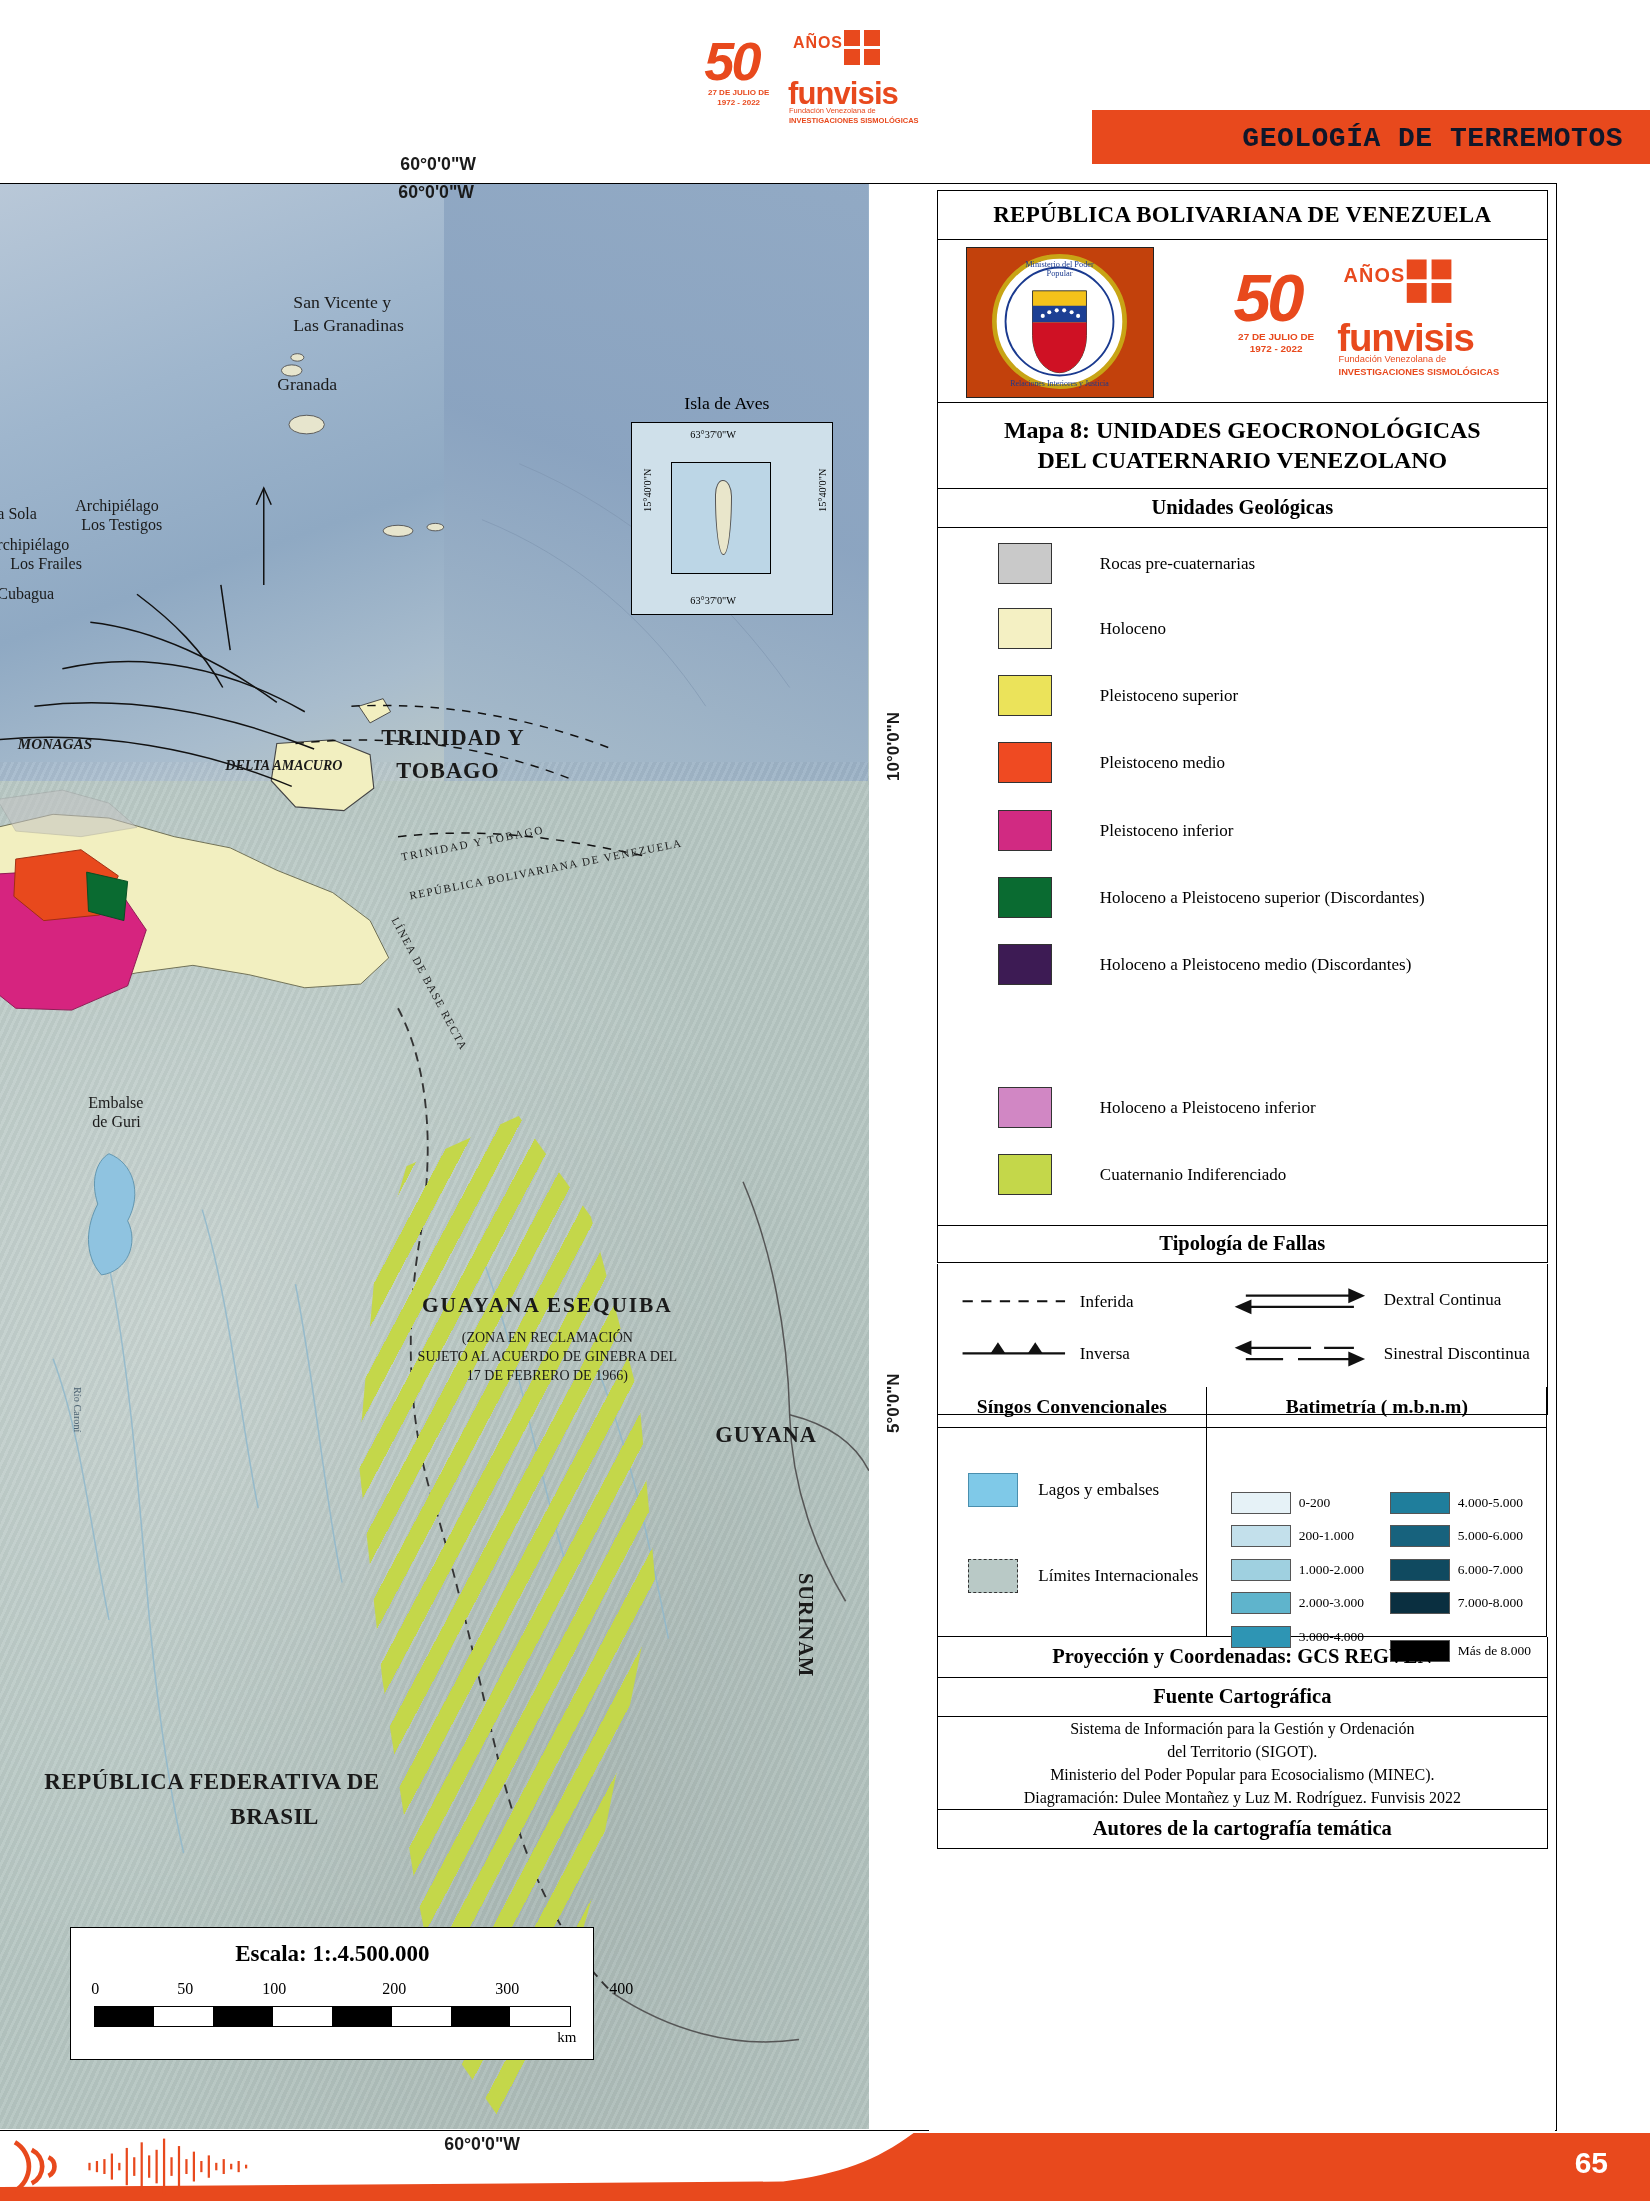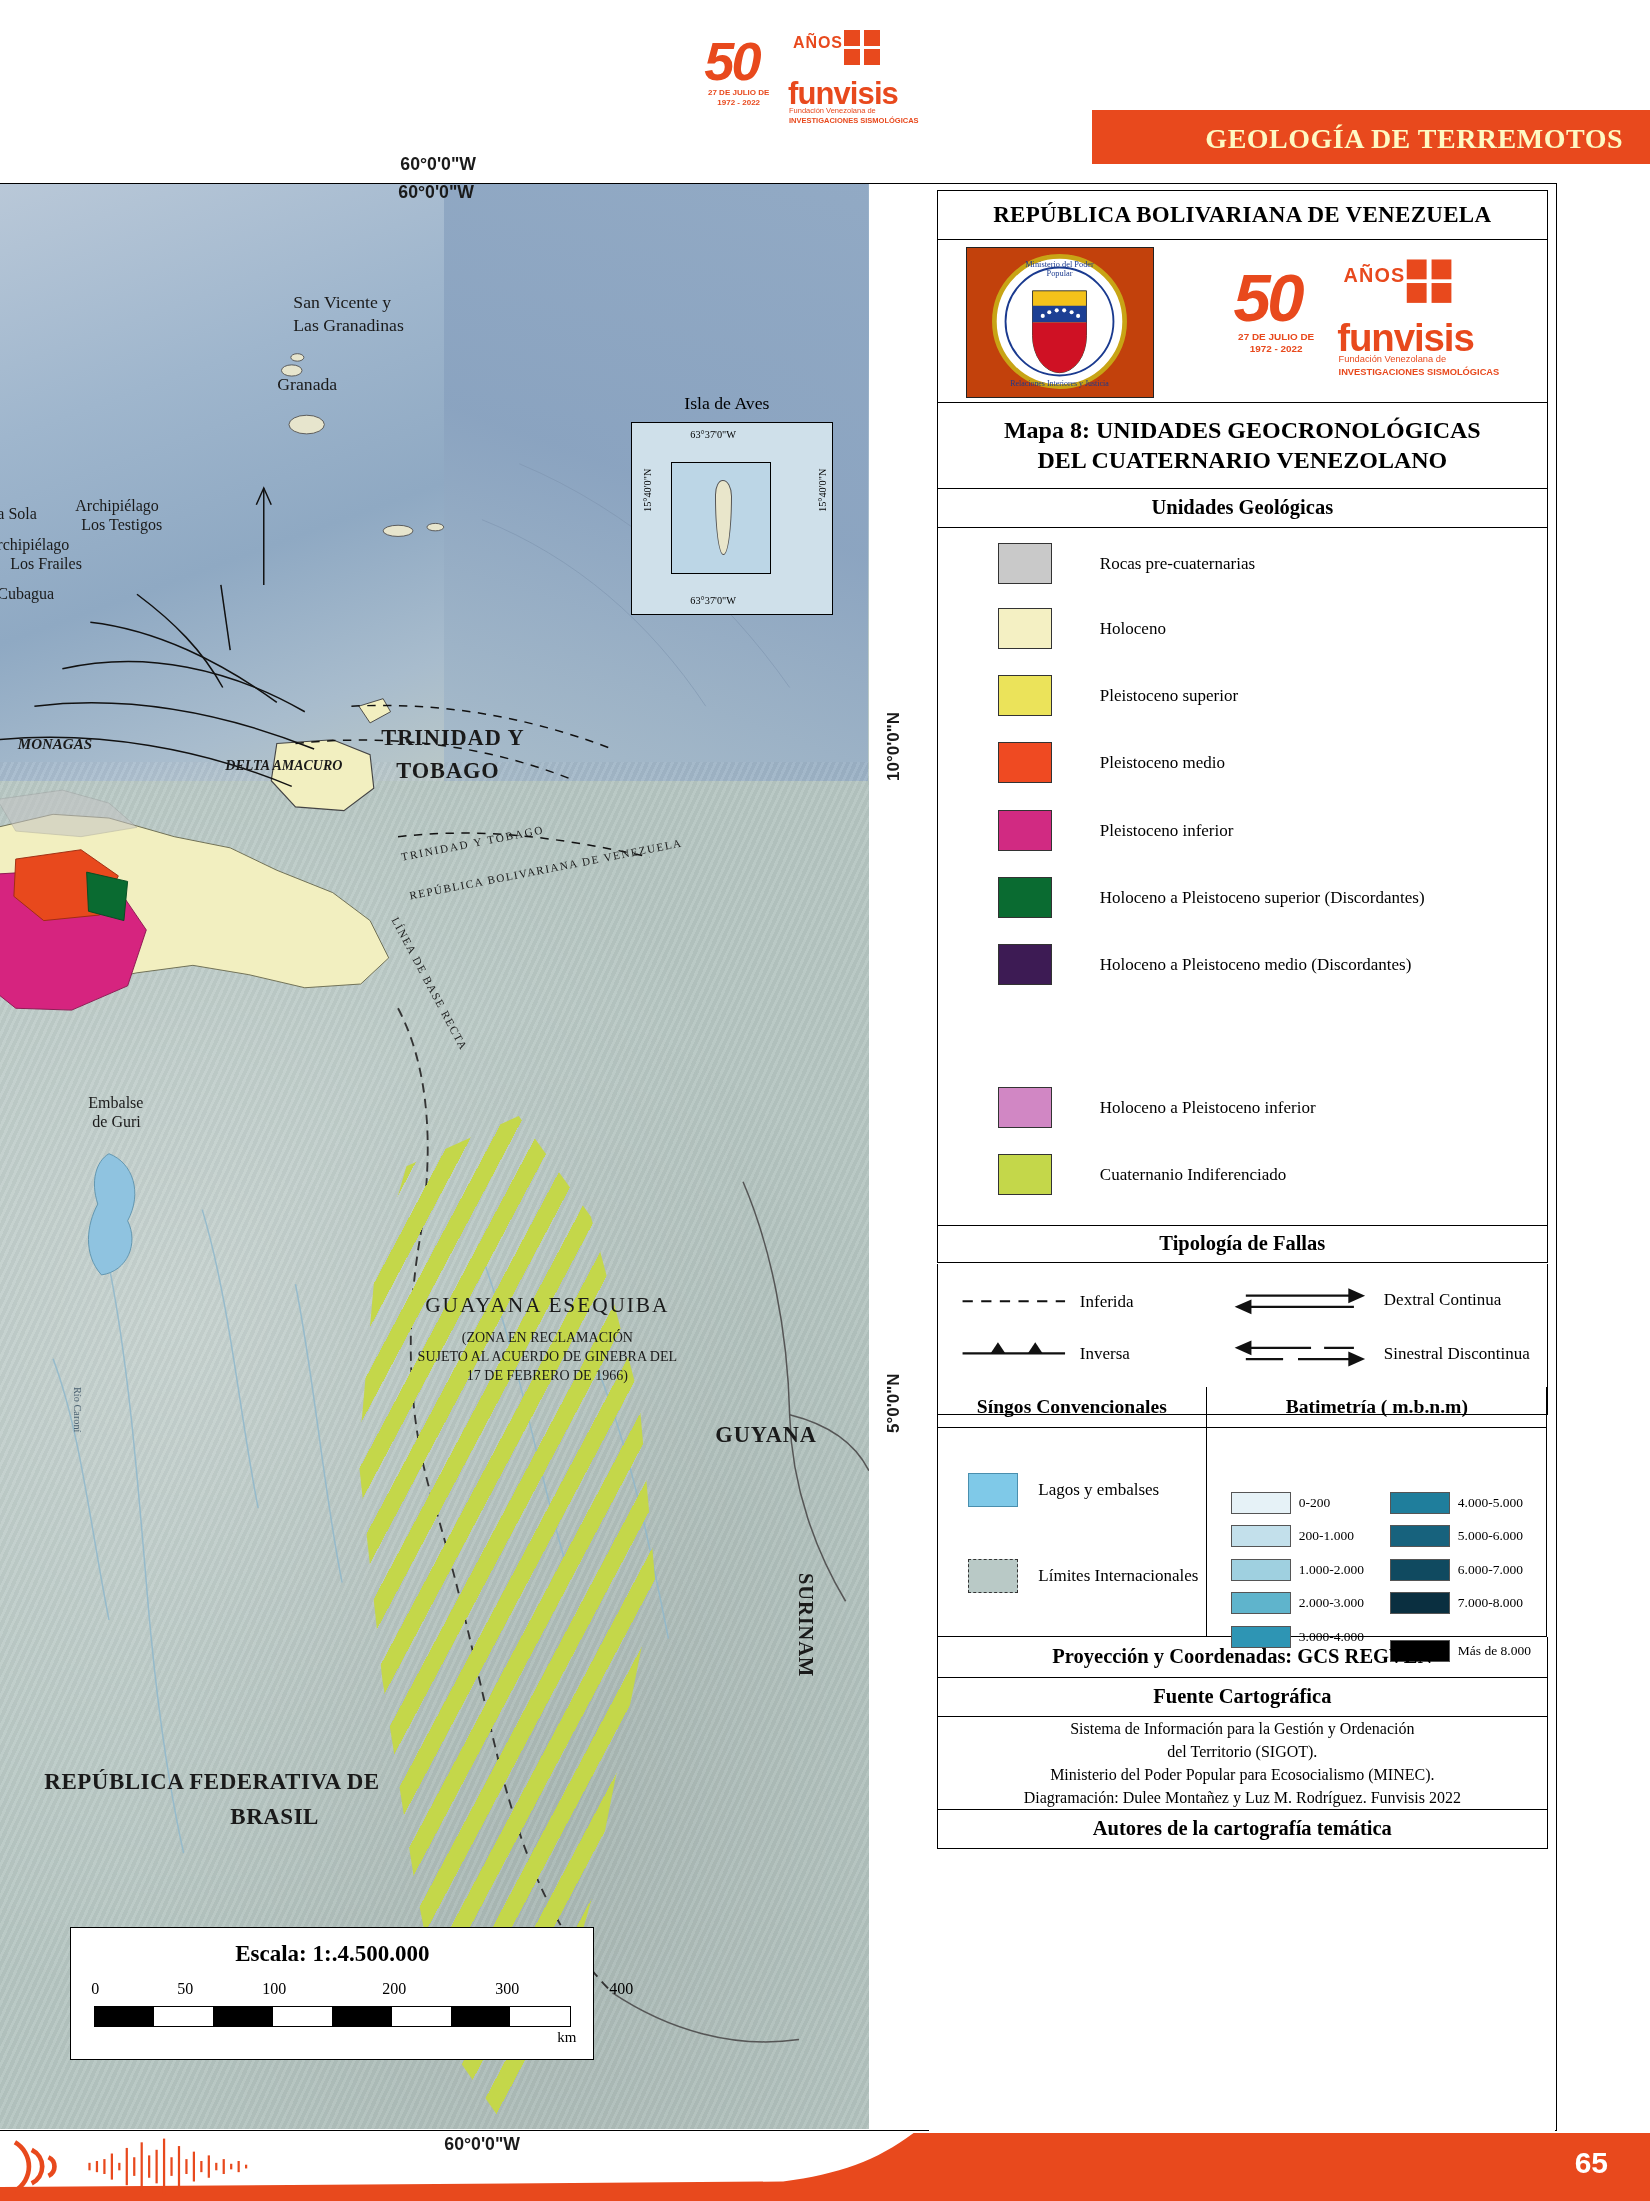--- a/index.html
+++ b/index.html
@@ -21,22 +21,22 @@
   .fv-sq{position:absolute;width:16px;height:16px;background:#e8491d;}
   .fv-date{position:absolute;left:3.7px;top:60px;font-family:"Liberation Sans",sans-serif;
      font-size:8px;font-weight:bold;color:#e8491d;text-align:center;width:80px;line-height:1.25;}
   .fv-word{position:absolute;left:93px;top:48px;font-family:"Liberation Sans",sans-serif;
      font-size:31px;font-weight:bold;color:#e8491d;letter-spacing:-0.9px;}
   .fv-sub1{position:absolute;left:94px;top:78px;font-family:"Liberation Sans",sans-serif;
      font-size:7.5px;color:#e8491d;}
   .fv-sub2{position:absolute;left:94px;top:88px;font-family:"Liberation Sans",sans-serif;
      font-size:7.5px;font-weight:bold;color:#e8491d;}
   .title-bar{position:absolute;right:0;top:110px;width:559px;height:54px;background:#e8491d;}
-  .title-bar span{position:absolute;right:28px;top:13px;color:#fef9c3;
-     font-family:Liberation Serif, serif;font-size:28px;font-weight:bold;letter-spacing:0.5px;}
+  .title-bar span{position:absolute;right:28px;top:13px;color:#0f172a;
+     font-family:Liberation Mono, monospace;font-size:28px;font-weight:bold;letter-spacing:0.5px;}
 
   
   .mapframe{position:absolute;left:-3.7px;top:183px;width:1561px;height:1948px;border:1.9px solid #000;box-sizing:border-box;background:#fff;}
   .mapcanvas{position:absolute;left:0;top:0;width:872px;height:1945px;overflow:hidden;background:#b9c9c6;}
   .sea{position:absolute;left:0;top:0;width:872px;height:708px;
     background:linear-gradient(160deg,#b9c8d8 0%,#9fb6cd 25%,#8fa9c3 45%,#a8bccd 62%,#bcc9c7 75%,#b9c9c6 100%);}
   .sea2{position:absolute;left:447px;top:0;width:424px;height:914px;
     background:linear-gradient(200deg,#91a9c4 0%,#8aa3c0 35%,#a3b8c9 65%,#b7c6c6 100%);opacity:.95;}
   .land{position:absolute;left:0;top:597px;width:872px;height:1352px;background:#b6c6c2;}
   
@@ -221,21 +221,21 @@
     <div class="lbl" style="left:233px;top:1620px;font-size:23px;font-weight:bold;letter-spacing:0.5px;">BRASIL</div>
 
     <div class="lbl" style="left:384px;top:541px;font-size:22.4px;font-weight:bold;letter-spacing:0.9px;">TRINIDAD Y</div>
     <div class="lbl" style="left:399px;top:574px;font-size:22.4px;font-weight:bold;letter-spacing:0.9px;">TOBAGO</div>
 
     <div class="lbl" style="left:403px;top:653px;font-size:11.2px;letter-spacing:1.9px;transform:rotate(-11deg);">TRINIDAD Y TOBAGO</div>
     <div class="lbl" style="left:410px;top:679px;font-size:11.2px;letter-spacing:1.5px;transform:rotate(-11deg);">REPÚBLICA BOLIVARIANA DE VENEZUELA</div>
     <div class="lbl" style="left:403px;top:731px;font-size:11.2px;letter-spacing:1.5px;transform:rotate(62deg);transform-origin:left top;">LÍNEA DE BASE RECTA</div>
     <div class="lbl" style="left:86px;top:1203px;font-size:10.3px;transform:rotate(90deg);transform-origin:left top;color:#4a6070;">Río Caroní</div>
 
-    <div class="lbl" style="left:410px;top:1109px;width:280px;text-align:center;font-size:21.4px;font-weight:normal;letter-spacing:1.9px;">GUAYANA ESEQUIBA</div>
+    <div class="lbl" style="left:410px;top:1109px;width:280px;text-align:center;font-size:21.4px;font-weight:bold;letter-spacing:1.9px;">GUAYANA ESEQUIBA</div>
     <div class="lbl" style="left:373px;top:1145px;width:354px;text-align:center;font-size:14px;line-height:1.35;">
       <span>(ZONA EN RECLAMACIÓN</span><br>
       <span>SUJETO AL ACUERDO DE GINEBRA DEL</span><br>
       <span>17 DE FEBRERO DE 1966)</span>
     </div>
 
     <div class="inset">
       <div class="inset-t" style="left:52px;top:-30px;font-size:17.7px;">Isla de Aves</div>
       <div class="inset-t" style="left:58px;top:5.6px;">63°37'0"W</div>
       <div class="inset-t" style="left:58px;top:172px;">63°37'0"W</div>

